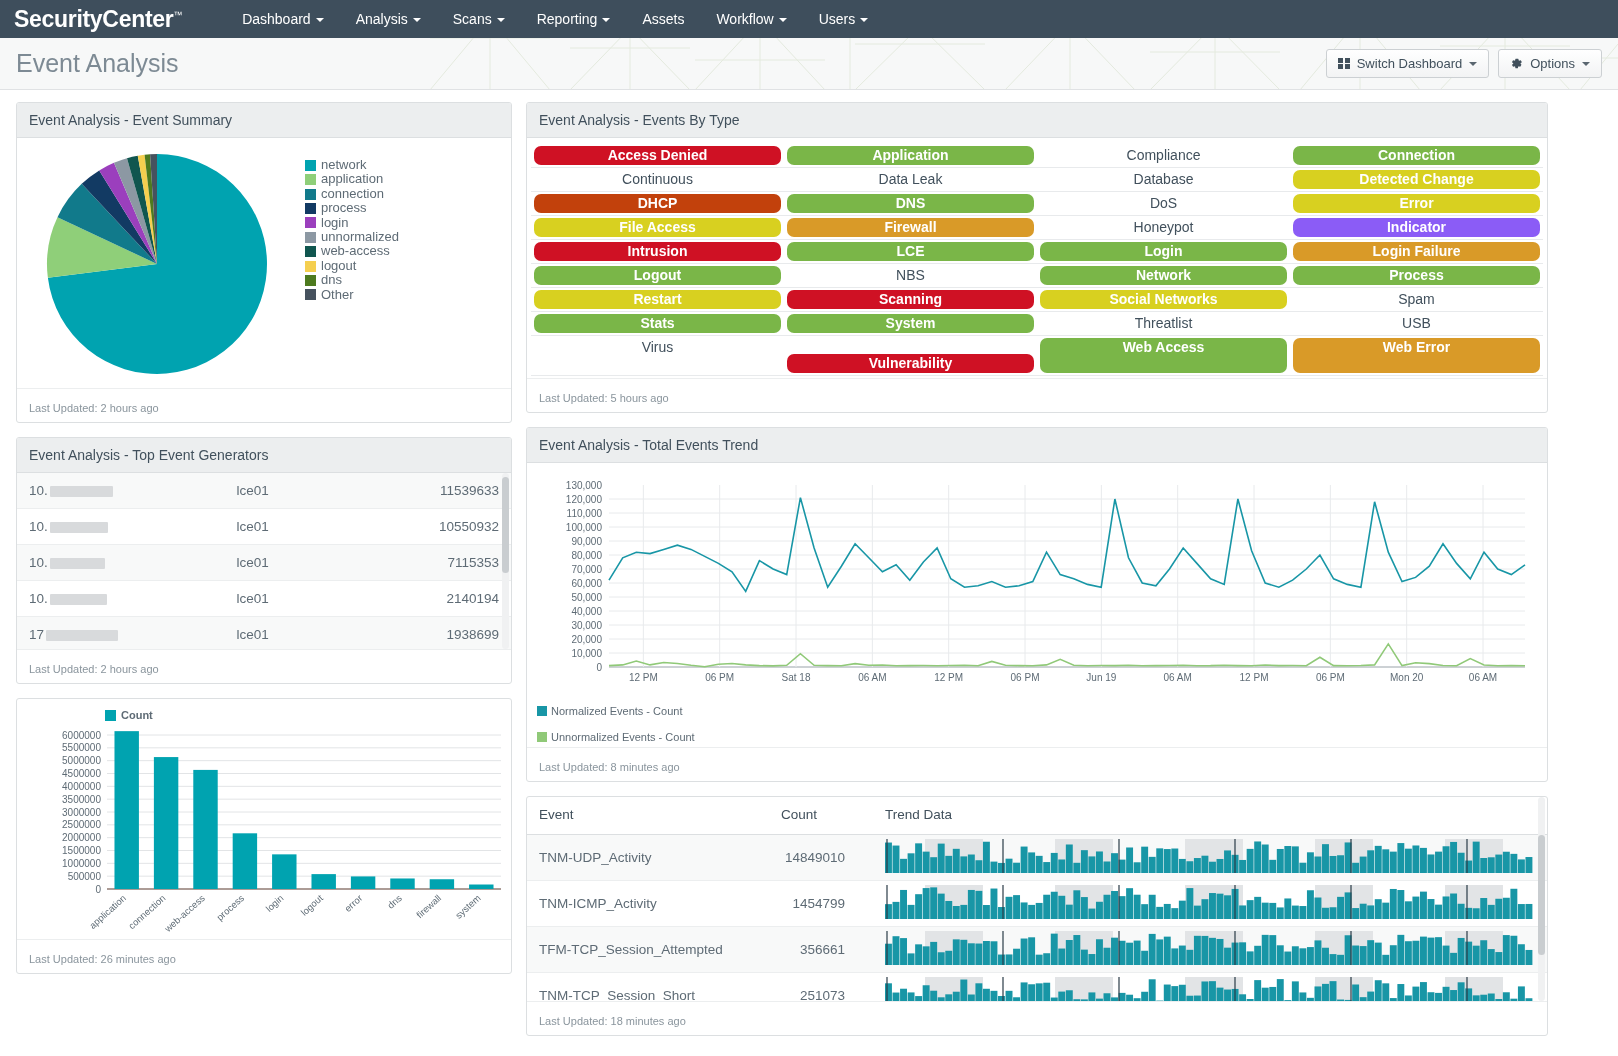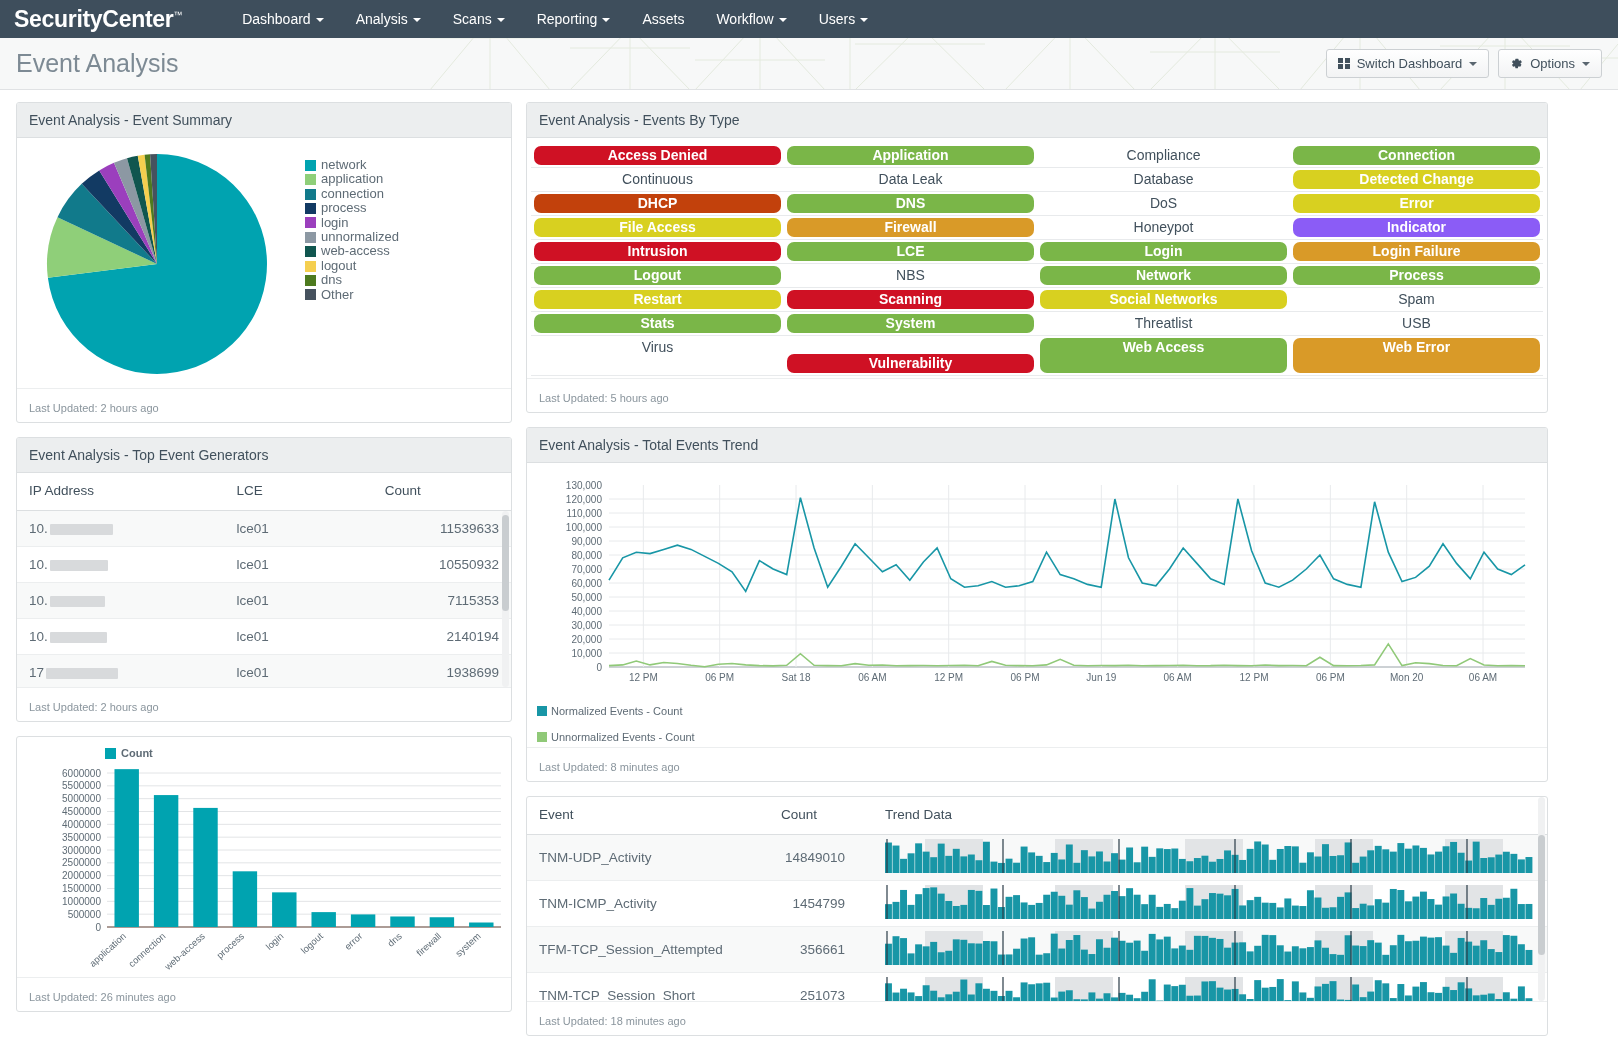--- a/index.html
+++ b/index.html
@@ -375,29 +375,20 @@
               </div>
             </div>
         </div>
       </div>
       <div class="panel-foot">Last Updated: 2 hours ago</div>
     </div>
 
     <div class="panel">
       <div class="panel-head">Event Analysis - Top Event Generators</div>
       <div class="panel-body" style="padding:0;">
-        <table class="tbl">
-          <thead>
-              <tr>
-            <th style="width:42%">IP Address</th>
-            <th style="width:30%">LCE</th>
-            <th class="num">Count</th>
-          </tr>
-            </thead>
-        </table>
         <div class="scrollarea">
           <div class="scrolltrack"></div>
           <div class="scrollbar"></div>
           <table class="tbl">
             <tbody id="teg-body">
                 <tr>
                   <td style="width: 42%;">10.<span class="redact" style="width: 63px;"></span></td>
                   <td style="width: 30%;">lce01</td>
                   <td class="num">11539633</td>
                 </tr>

